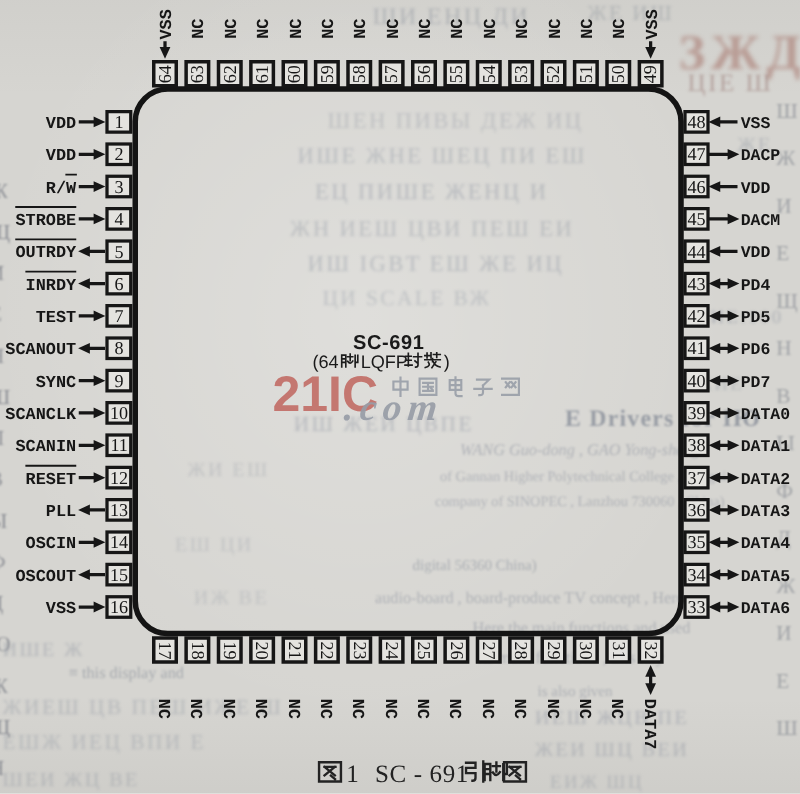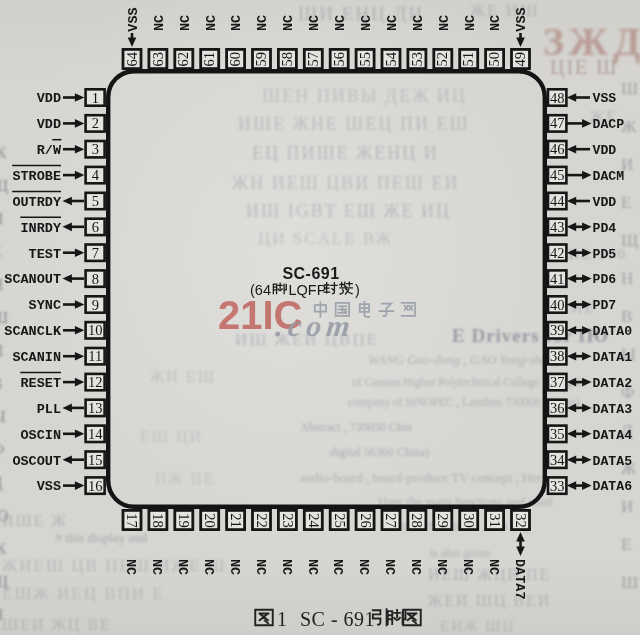--- a/index.html
+++ b/index.html
@@ -39,21 +39,20 @@
 <div class="gh" style="left:621px;top:70px;width:19px;font-size:17px;color:rgba(88,95,110,.42);line-height:38px;filter:blur(.8px)">Ш<br>Ж<br>И<br>Е<br>Щ<br>Н<br>В<br>Ы<br>Ф<br>Д<br>Ж<br>И<br>Е<br>Ш</div>
 <div class="gh" style="left:235px;top:330px;font-size:17px;color:rgba(112,121,140,.34)">ИШ ЖЕИ ЦВПЕ</div>
 <div class="gh" style="left:150px;top:368px;font-size:16px;color:rgba(112,121,140,.24)">ЖИ ЕШ</div>
 <div class="gh" style="left:140px;top:428px;font-size:16px;color:rgba(112,121,140,.22)">ЕШ ЦИ</div>
 <div class="gh" style="left:155px;top:470px;font-size:16px;color:rgba(112,121,140,.22)">ИЖ ВЕ</div>
 
 <div class="ge" style="left:452px;top:325px;font-size:19px;font-weight:bold;letter-spacing:1px;color:rgba(90,100,120,.5)">E Drivers for ІЮ</div>
 <div class="ge" style="left:368px;top:352px;font-size:13px;font-style:italic">WANG Guo-dong , GAO Yong-sheng</div>
 <div class="ge" style="left:352px;top:376px;font-size:11.5px">of Gannan Higher Polytechnical College , Jiangxi</div>
 <div class="ge" style="left:348px;top:396px;font-size:11.5px">company of SINOPEC , Lanzhou 730060 , China)</div>
-<div class="ge" style="left:300px;top:420px;font-size:12px;color:rgba(98,107,126,.4)">Abstract , 730050 Chin</div>
 <div class="ge" style="left:330px;top:445px;font-size:12px;color:rgba(98,107,126,.38)">digital 56360 China)</div>
 <div class="ge" style="left:300px;top:470px;font-size:13px">audio-board , board-produce TV concept , Here</div>
 <div class="ge" style="left:378px;top:494px;font-size:13px">Here the main functions and used</div>
 <div class="ge" style="left:382px;top:518px;font-size:13.5px">its main functions , this key</div>
 <div class="ge" style="left:430px;top:546px;font-size:12px">is also given</div>
 <div class="ge" style="left:55px;top:530px;font-size:13px;color:rgba(98,107,126,.4)">≡ this display and</div>
 
 <div class="gh" style="left:2px;top:512px;font-size:16px;color:rgba(112,121,140,.33)">ИШЕ Ж</div>
 <div class="gh" style="left:2px;top:556px;font-size:17px;color:rgba(112,121,140,.3)">ЖИЕШ ЦВ ПЕШ ИЖЕ Ш</div>
 <div class="gh" style="left:2px;top:584px;font-size:17px;color:rgba(112,121,140,.28)">ЕШЖ ИЕЦ ВПИ Е</div>

